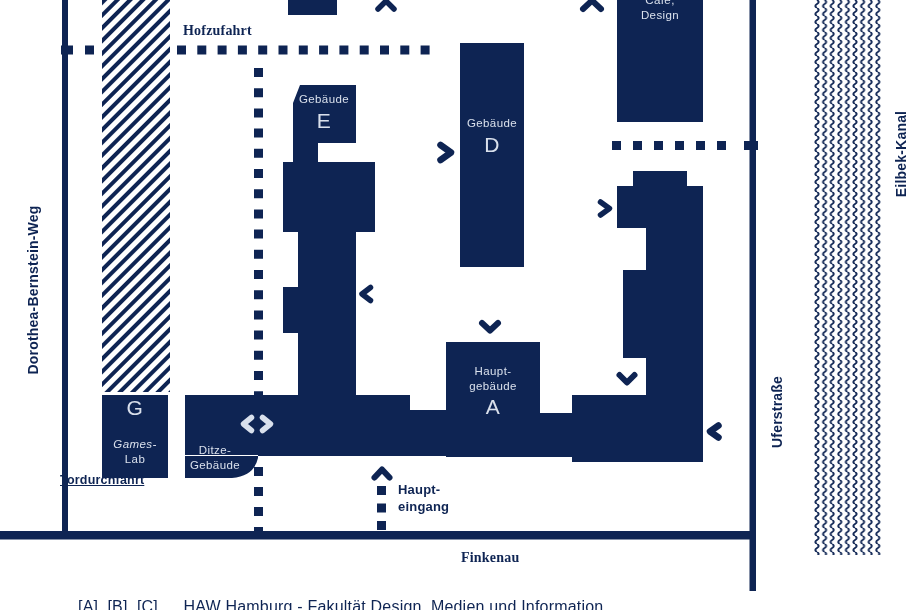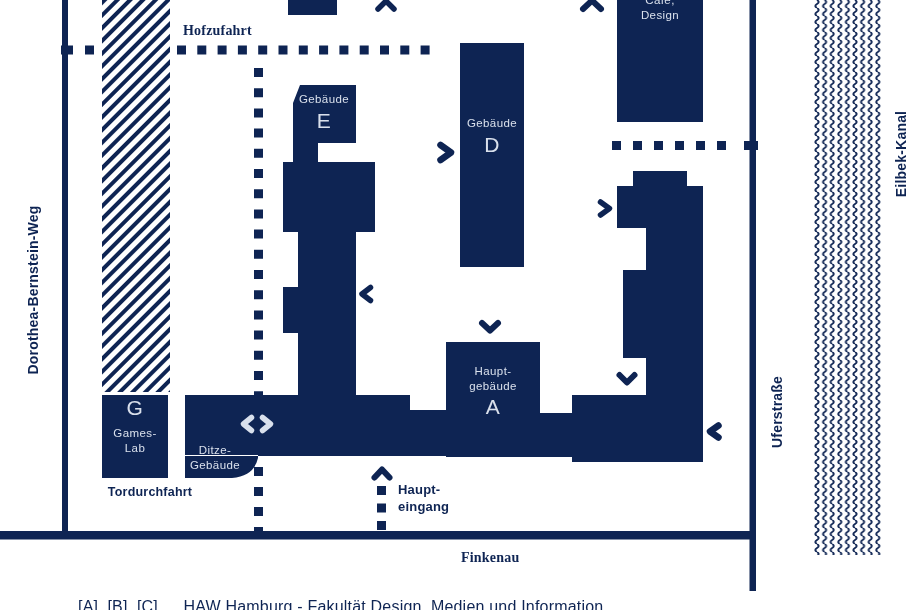--- a/index.html
+++ b/index.html
@@ -25,21 +25,21 @@
   .bl{
     position:absolute;transform:translateX(-50%);text-align:center;
     color:var(--btext);white-space:nowrap;
   }
   .bl-s{font-size:11.5px;line-height:14.5px;letter-spacing:.4px;}
   .bl-l{font-size:21px;line-height:24px;margin-top:2px;font-weight:normal;letter-spacing:.5px;}
   .caption{
     position:absolute;left:78px;top:598px;color:var(--navy);font-size:16px;
     letter-spacing:.2px;white-space:nowrap;
   }
-  .tordurch{position:absolute;left:60px;top:484px;width:180px;text-align:center;}
+  .tordurch{position:absolute;left:60px;top:472px;width:180px;text-align:left;text-decoration:underline;}
   .haupteing{position:absolute;left:398px;top:481px;text-align:left;font-size:13px;line-height:17px;}
 </style>
 </head>
 <body>
 
 <div class="stage">
 
   <svg width="916" height="610" viewBox="0 0 916 610">
     <defs>
       <pattern id="hatch" width="9" height="9" patternUnits="userSpaceOnUse" patternTransform="rotate(45)">
@@ -146,21 +146,21 @@
     <div class="bl-s">Café,</div>
     <div class="bl-s">Design</div>
   </div>
   <div class="bl" style="left:493px;top:364px;">
     <div class="bl-s">Haupt-</div>
     <div class="bl-s">gebäude</div>
     <div class="bl-l">A</div>
   </div>
   <div class="bl" style="left:135px;top:396px;">
     <div class="bl-l" style="margin-top:0;">G</div>
-    <div class="bl-s" style="margin-top:6px;">Games-</div>
+    <div class="bl-s" style="margin-top:17px;font-style:italic;">Games-</div>
     <div class="bl-s">Lab</div>
   </div>
   <div class="bl" style="left:215px;top:408px;margin-top:35px;">
     <div class="bl-s">Ditze-</div>
     <div class="bl-s">Gebäude</div>
   </div>
 
   <div class="caption">[A], [B], [C] … HAW Hamburg - Fakultät Design, Medien und Information</div>
 
 </div>

